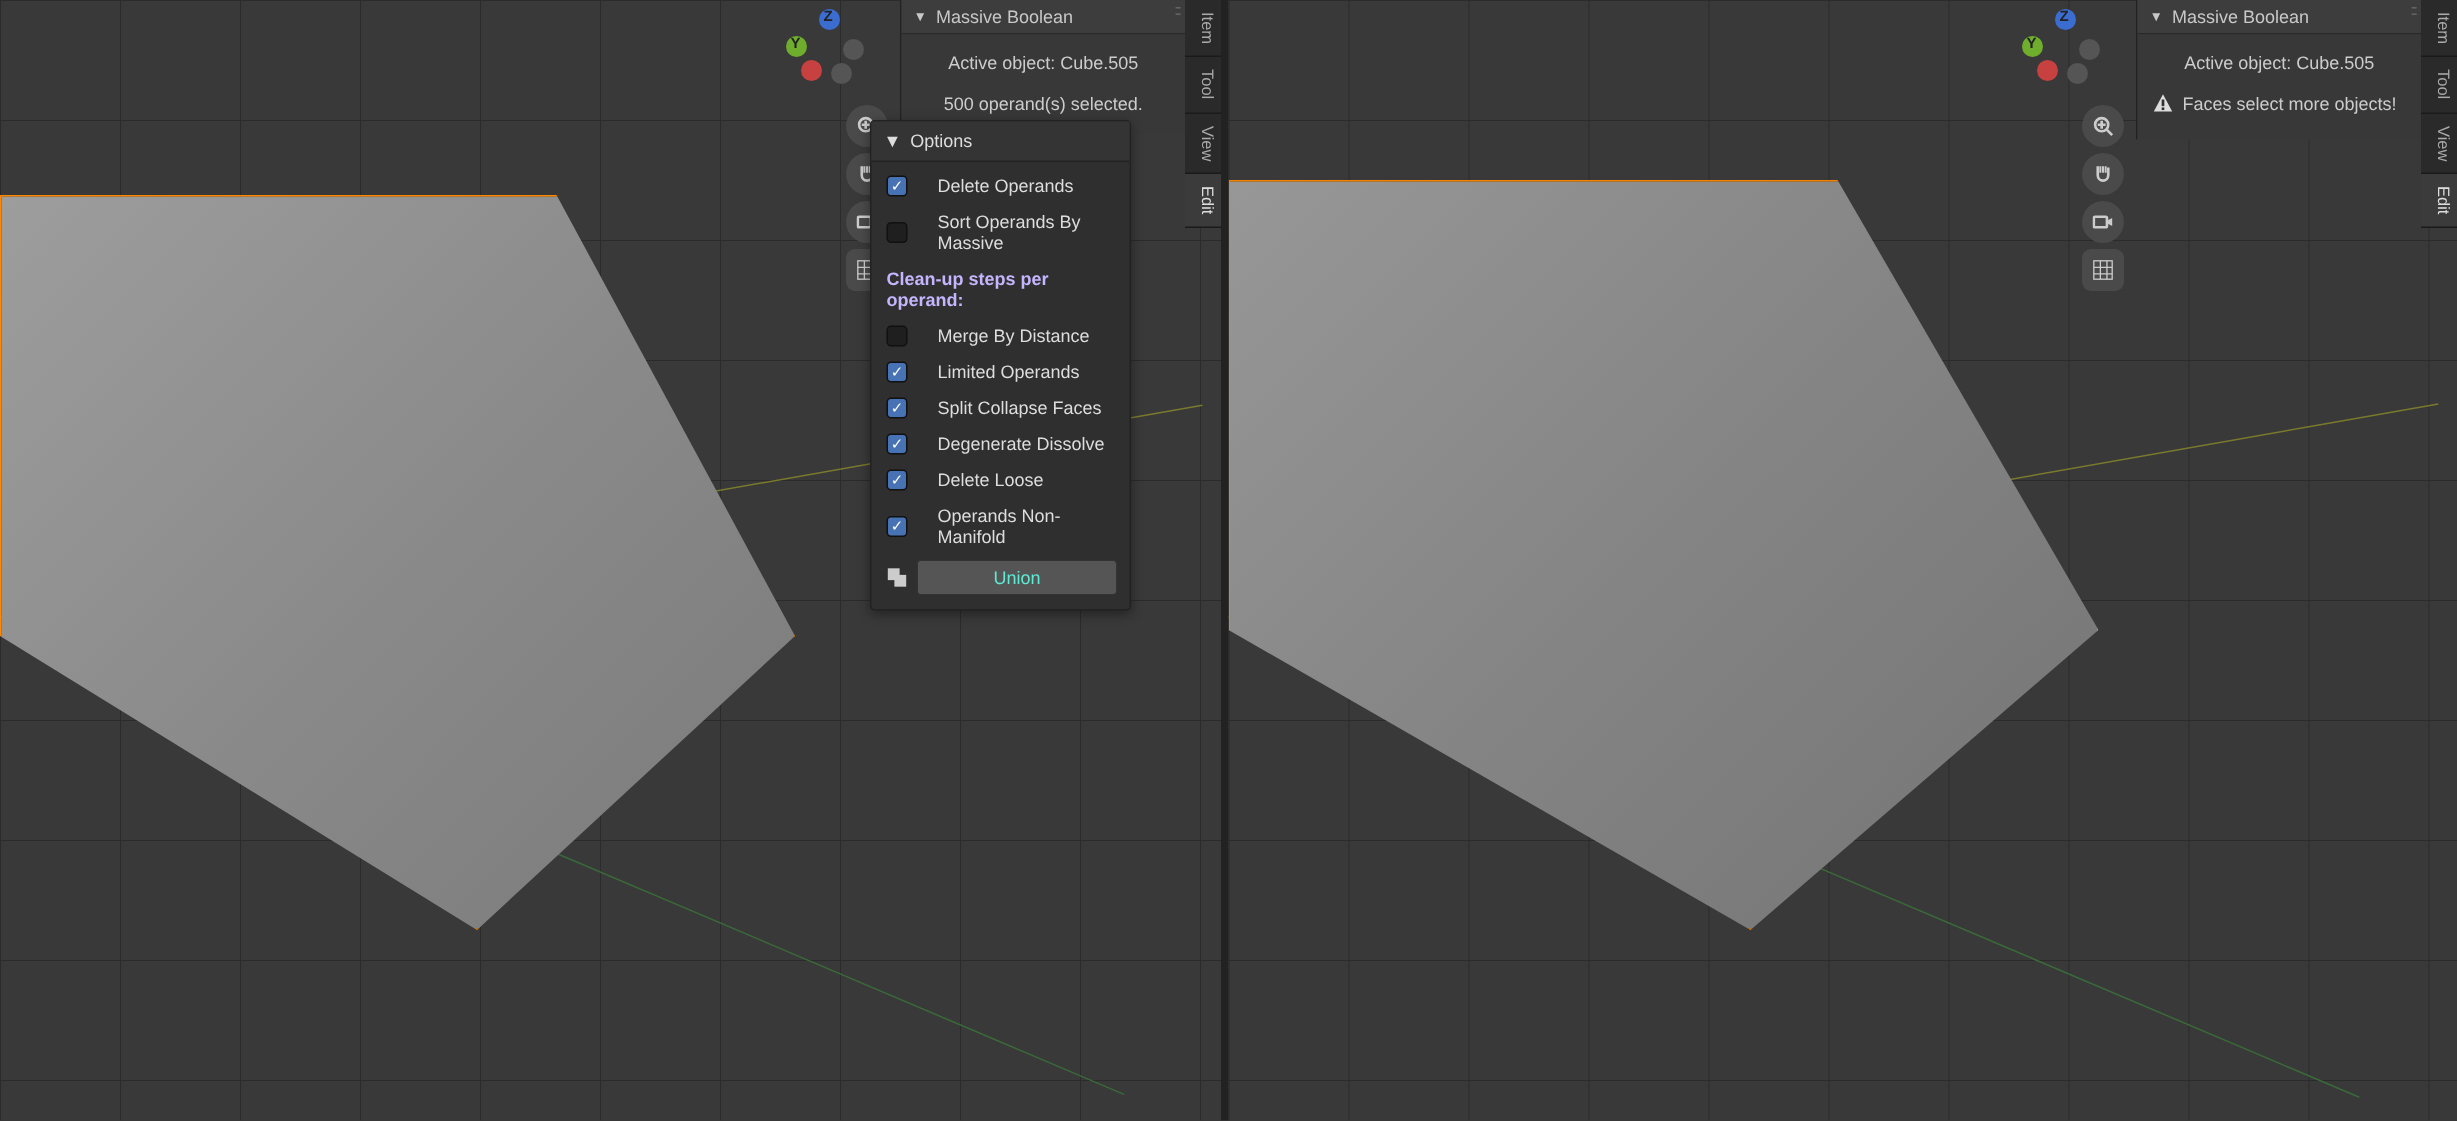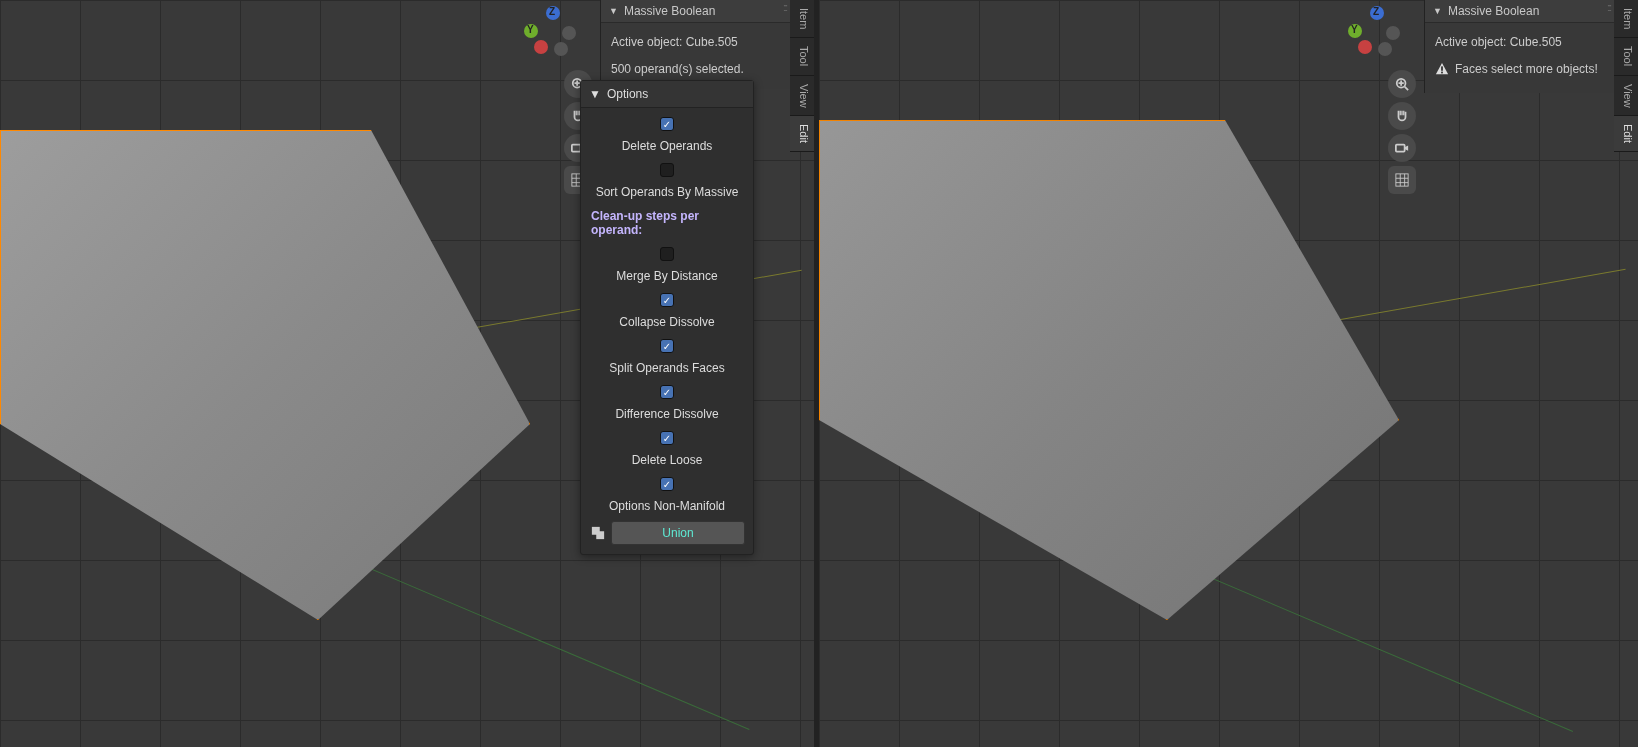--- a/index.html
+++ b/index.html
@@ -78,21 +78,21 @@
     border-left:1px solid #222;
   }
   .npanel .header {
     display:flex; align-items:center; gap:6px;
     padding:4px 8px;
     background:#3d3d3d;
     border-bottom:1px solid #2a2a2a;
   }
   .npanel .header .tri { font-size:9px; }
   .npanel .body { padding:6px 10px; line-height:1.9; background:#383838; }
-  .npanel .body .row { padding:2px 0; color:#ccc; }
+  .npanel .body .row { padding:2px 0; color:#ccc;text-align:center; }
 
   .warn-row { display:flex; align-items:center; gap:6px; }
   .warn-ic {
     width:14px; height:14px; display:inline-flex; align-items:center; justify-content:center;
   }
 
   
   .op-panel {
     position:absolute; top:80px; left:580px; width:174px;
     background:#2f2f2f;
@@ -102,24 +102,23 @@
   }
   .op-panel .sec-header {
     display:flex; align-items:center; gap:6px;
     padding:6px 8px;
     background:#343434;
     border-bottom:1px solid #222;
     color:#ddd;
   }
   .op-panel .content { padding:4px 4px 6px; }
   .op-panel .chk {
-    display:flex; align-items:center; gap:8px;
+    display:flex; align-items:center; gap:20px;
     padding:5px 6px;
     color:#ddd;
-    flex-direction:column;
   }
   .op-panel .chk.plain { padding-left: 6px; color:#c4b5fd;font-weight:bold; }
   .op-panel .chk input[type=checkbox]{
     appearance:none; width:14px; height:14px; border-radius:3px;
     background:#1f1f1f; border:1px solid #111; position:relative; flex:0 0 14px;
     cursor:pointer;
   }
   .op-panel .chk input[type=checkbox]:checked{
     background:#4772b3;
   }
@@ -238,37 +237,37 @@
           <input type="checkbox" style="">
           <span>Sort Operands By Massive</span>
         </label>
         <div class="chk plain">Clean-up steps per operand:</div>
         <label class="chk">
           <input type="checkbox" style="">
           <span>Merge By Distance</span>
         </label>
         <label class="chk">
           <input type="checkbox" checked="" style="">
-          <span>Collapse Dissolve</span>
-        </label>
-        <label class="chk">
-          <input type="checkbox" checked="" style="">
-          <span>Split Operands Faces</span>
-        </label>
-        <label class="chk">
-          <input type="checkbox" checked="" style="">
-          <span>Difference Dissolve</span>
+          <span>Limited Operands</span>
+        </label>
+        <label class="chk">
+          <input type="checkbox" checked="" style="">
+          <span>Split Collapse Faces</span>
+        </label>
+        <label class="chk">
+          <input type="checkbox" checked="" style="">
+          <span>Degenerate Dissolve</span>
         </label>
         <label class="chk">
           <input type="checkbox" checked="" style="">
           <span>Delete Loose</span>
         </label>
         <label class="chk">
           <input type="checkbox" checked="" style="">
-          <span>Options Non-Manifold</span>
+          <span>Operands Non-Manifold</span>
         </label>
 
         <div class="btn-row">
           <span class="ic">
               <svg width="14" height="14" viewBox="0 0 16 16">
                 <rect x="1" y="1" width="9" height="9" fill="#ccc"></rect>
                 <rect x="6" y="6" width="9" height="9" fill="#ccc"></rect>
               </svg>
             </span>
           <button>Union</button>

